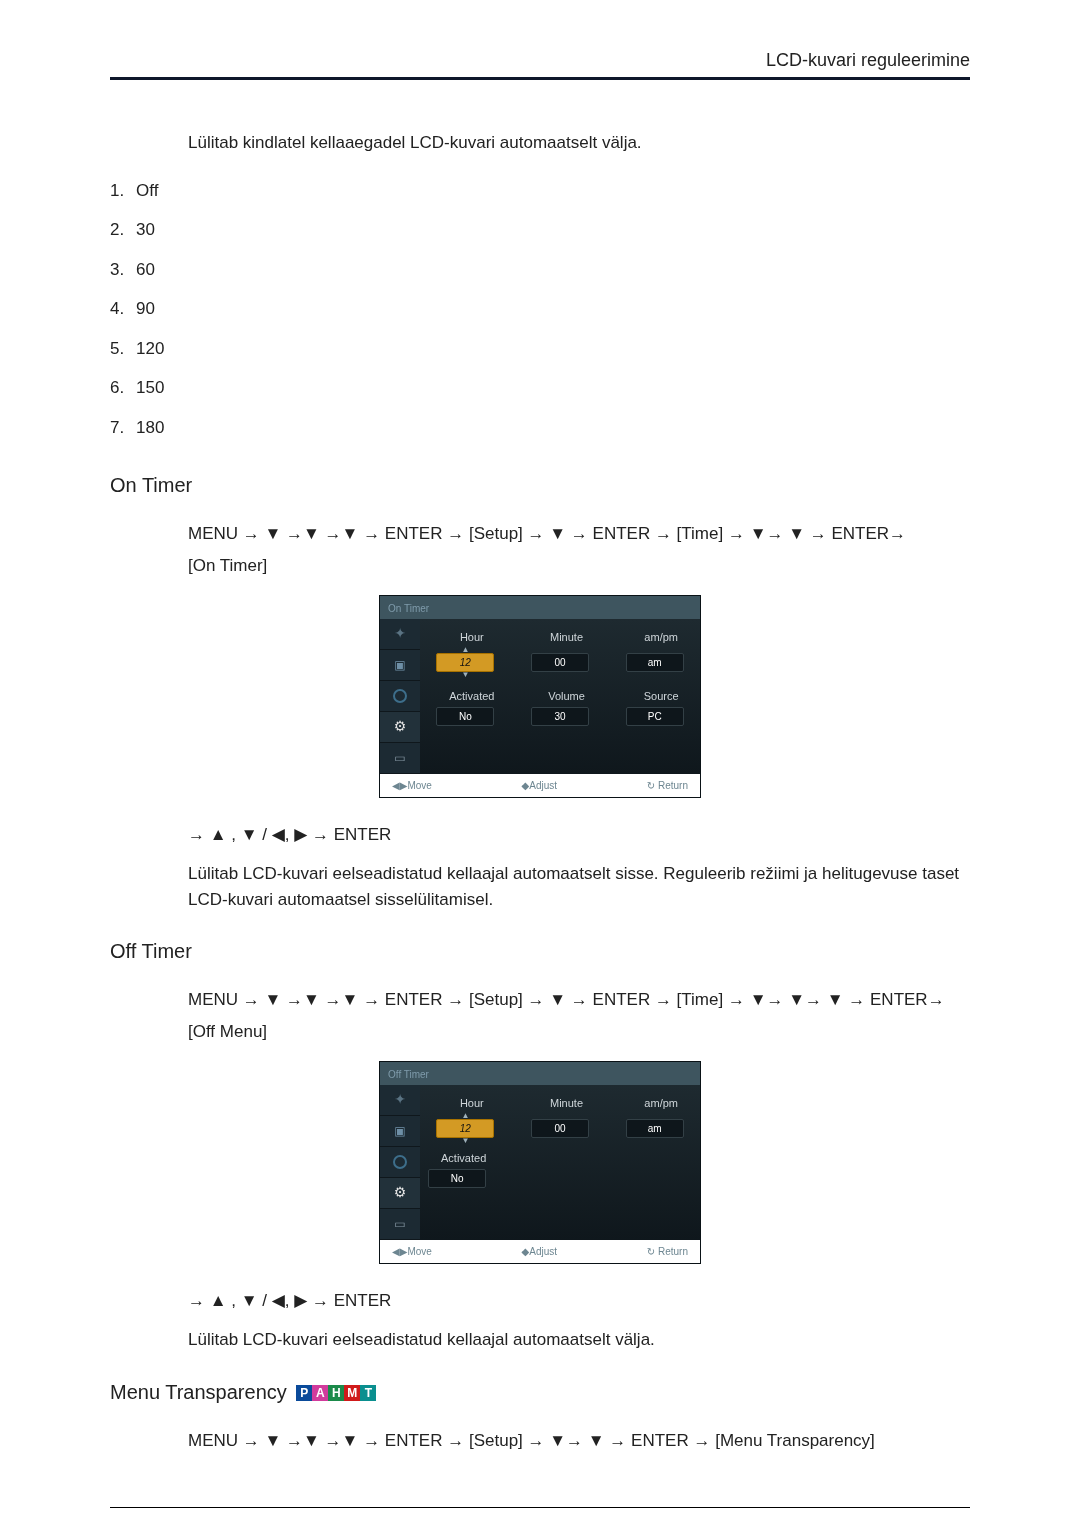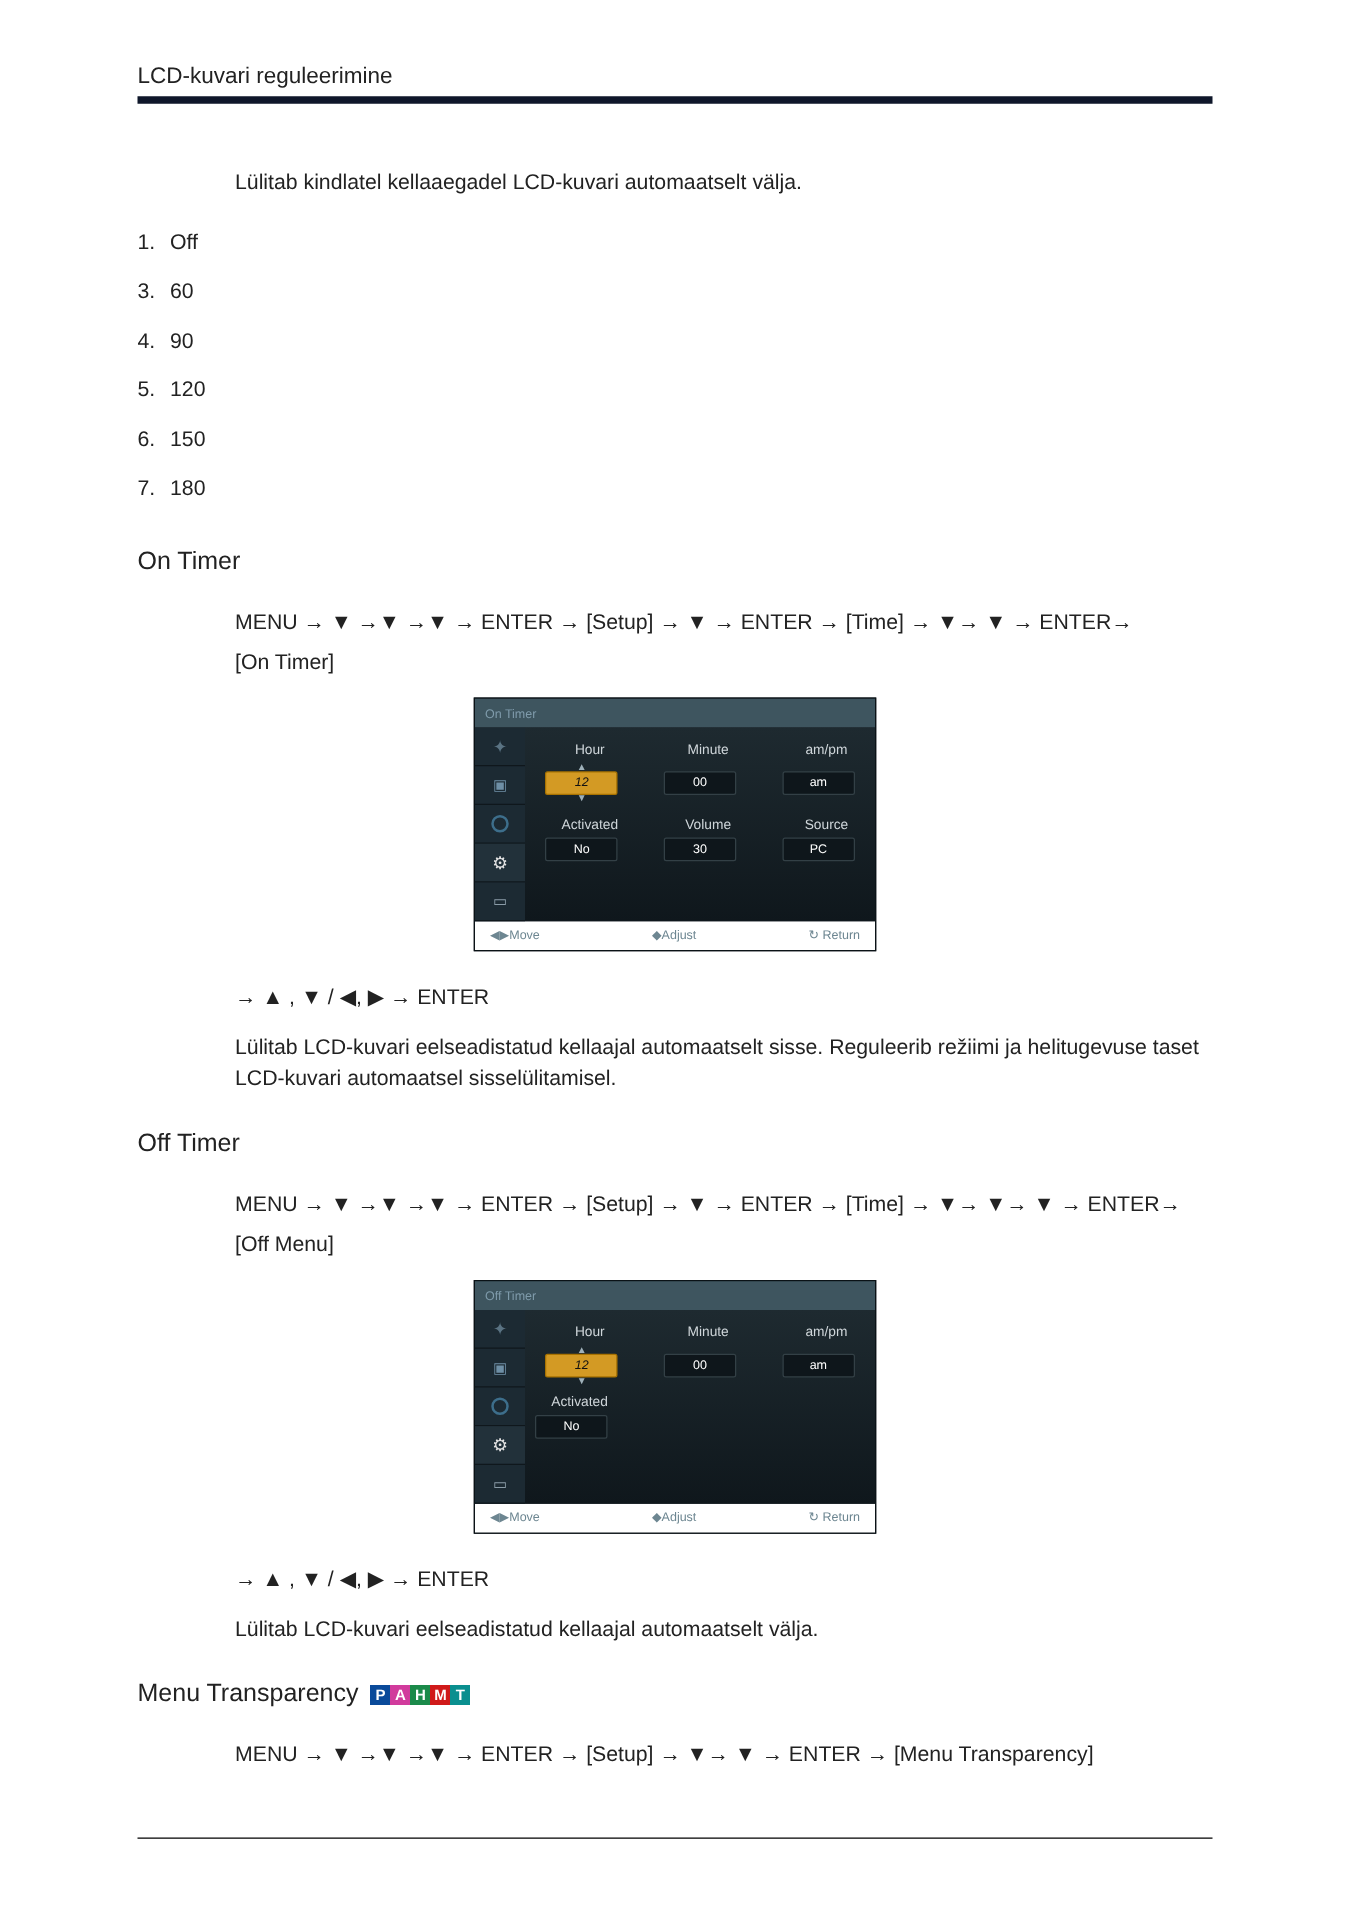--- a/index.html
+++ b/index.html
@@ -1,17 +1,17 @@
 <!DOCTYPE html>
 <html><head>
 <meta charset="utf-8">
 <style>
   html, body { margin: 0; padding: 0; background: #fff; font-family: Arial, Helvetica, sans-serif; color: #222; }
   .page { width: 1080px; min-height: 1527px; margin: 0 auto; position: relative; box-sizing: border-box; padding: 50px 110px 60px 110px; }
-  .header-title { text-align: left; font-size: 18px; padding-bottom: 6px; border-bottom: 6px solid #0f172a; margin-bottom: 50px; }
+  .header-title { text-align: right; font-size: 18px; padding-bottom: 6px; border-bottom: 3px solid #0f172a; margin-bottom: 50px; }
   .body { font-size: 17px; line-height: 1.5; }
   .indent { margin-left: 78px; }
   .intro { margin-bottom: 22px; }
   ol.options { list-style: none; padding: 0; margin: 0 0 30px 0; }
   ol.options li { margin-bottom: 14px; }
   ol.options .num { display: inline-block; width: 26px; }
   ol.options .val { font-weight: 400; }
   h2.section { font-size: 20px; font-weight: 400; margin: 24px 0 18px 0; }
   .menu-path { margin-left: 78px; margin-bottom: 12px; line-height: 1.9; }
   .menu-path .bold { font-weight: normal; }
@@ -54,20 +54,21 @@
 <div class="page">
 
   <div class="header-title">LCD-kuvari reguleerimine</div>
 
   <div class="body">
 
     <div class="intro indent">Lülitab kindlatel kellaaegadel LCD-kuvari automaatselt välja.</div>
 
     <ol class="options indent">
       <li><span class="num">1.</span><span class="val">Off</span></li>
+      <li><span class="num">2.</span><span class="val">30</span></li>
       <li><span class="num">3.</span><span class="val">60</span></li>
       <li><span class="num">4.</span><span class="val">90</span></li>
       <li><span class="num">5.</span><span class="val">120</span></li>
       <li><span class="num">6.</span><span class="val">150</span></li>
       <li><span class="num">7.</span><span class="val">180</span></li>
     </ol>
 
     <h2 class="section">On Timer</h2>
 
     <div class="menu-path">

